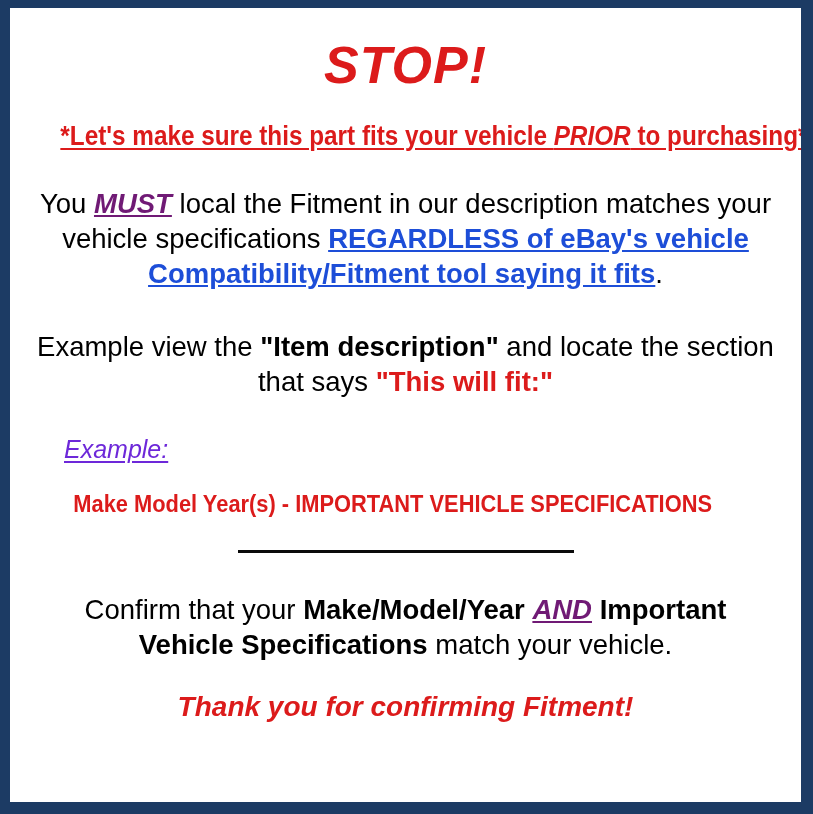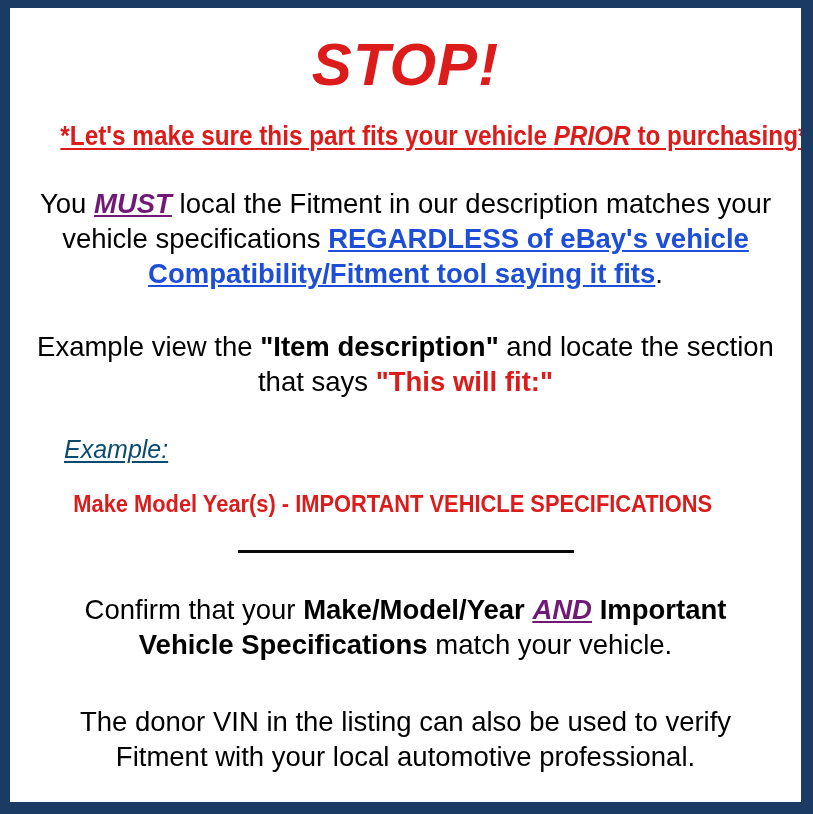--- a/index.html
+++ b/index.html
@@ -37,21 +37,21 @@
 
   
   .stop-title {
     margin: 0;
     padding: 14px 0 0 0;
     text-align: center;
     color: #dc1b1b;
     font-family: "Liberation Sans", sans-serif;
     font-weight: bold;
     font-style: italic;
-    font-size: 60px;
+    font-size: 52px;
     line-height: 86px;
     letter-spacing: 1px;
   }
 
   
   .subtitle {
     margin: 0;
     padding: 12px 4px 0 4px;
     text-align: center;
     color: #dc1b1b;
@@ -97,21 +97,21 @@
   .hl-blk-b { color: #000000; font-weight: bold; }
   .hl-red-b { color: #dc1b1b; font-weight: bold; }
 
   
   .example-block {
     padding: 36px 0 0 46px;
     text-align: left;
   }
   .example-label {
     margin: 0;
-    color: #0c4a6e;
+    color: #6d28d9;
     font-style: italic;
     font-size: 25px;
     line-height: 29px;
     display: inline-block;
     text-decoration: underline;
     text-underline-offset: 3px;
   }
   .example-fit {
     margin: 0;
     padding-top: 2px;
@@ -175,18 +175,17 @@
       <p style="margin:0;"><span class="example-label">Example:</span></p>
       <p class="example-spec">Make Model Year(s) - IMPORTANT VEHICLE SPECIFICATIONS</p>
     </div>
 
     <div class="divider-wrap">
       <span class="divider"></span>
     </div>
 
     <p class="para para-confirm"><span>Confirm that your </span><span class="hl-blk-b">Make/Model/Year</span><span> </span><span class="hl-red-bi-u">AND</span><span> </span><span class="hl-blk-b">Important Vehicle Specifications</span><span> match your vehicle.</span></p>
 
-    <p class="para para-vin">The donor VIN in the listing can also be used to verify Fitment with your local automotive professional.</p>
 
     <p class="thanks">Thank you for confirming Fitment!</p>
 
   </div>
 </div>
 
 </body></html>

